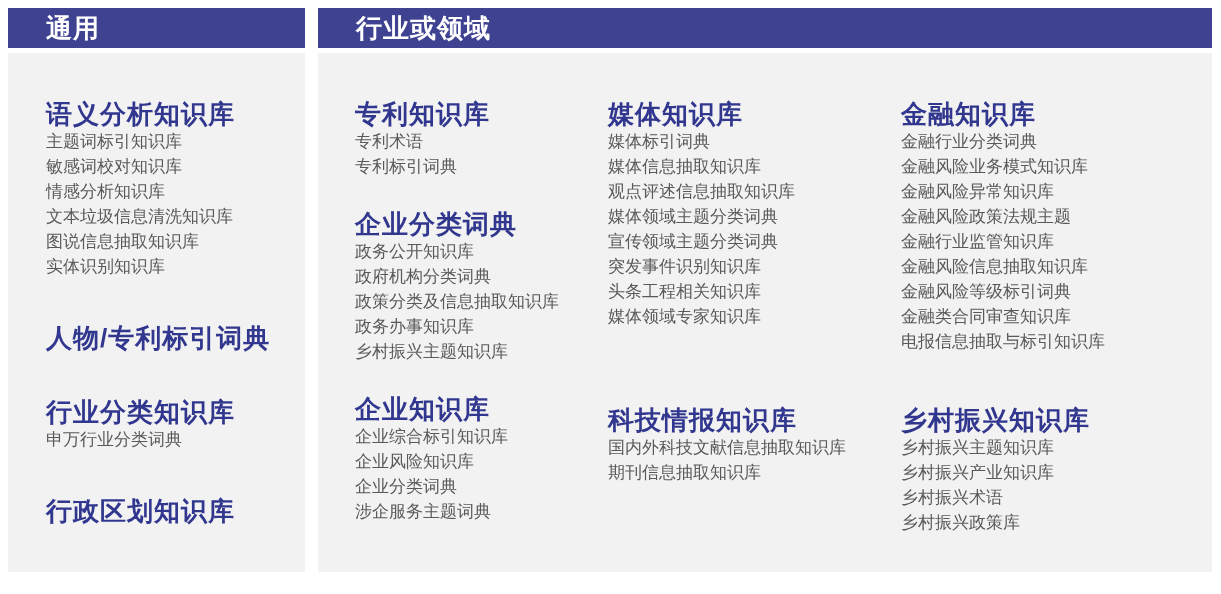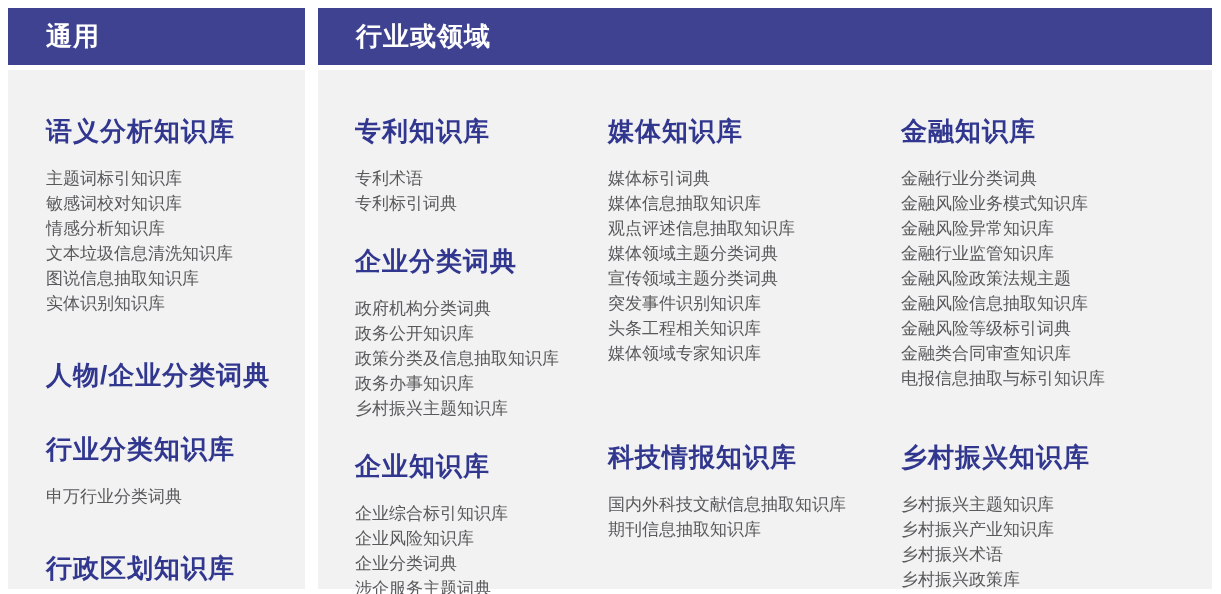--- a/index.html
+++ b/index.html
@@ -13,21 +13,21 @@
     display: flex;
     gap: 13px;
     padding: 8px 9px 0 8px;
     width: 100%; height: 100%;
   }
   .panel { display: flex; flex-direction: column; }
   .panel-left  { width: 297px; flex: none; }
   .panel-right { flex: 1; }
 
   .band {
-    height: 57px;
+    height: 40px;
     flex: none;
     background: var(--band, #3e4291);
     color: #ffffff;
     display: flex;
     align-items: center;
     padding-left: 38px;
     font-size: 26px;
     font-weight: bold;
     letter-spacing: 1px;
   }
@@ -50,21 +50,20 @@
   .group-title {
     font-size: 26px;
     line-height: 30px;
     font-weight: bold;
     letter-spacing: 1px;
     color: var(--title, #31378e);
     margin-top: 26px;
   }
   .group-list {
     list-style: none;
-    margin-top: 20px;
   }
   .kb-item {
     font-size: 17px;
     line-height: 25px;
     color: var(--item, #58595b);
     white-space: nowrap;
   }
   .panel-left  .group + .group { margin-top: 44px; }
   .panel-right .group + .group { margin-top: 30px; }
   .panel-right .col:nth-child(2) .group + .group { margin-top: 76px; }
@@ -86,21 +85,21 @@
             <ul class="group-list">
               <li class="kb-item">主题词标引知识库</li>
               <li class="kb-item">敏感词校对知识库</li>
               <li class="kb-item">情感分析知识库</li>
               <li class="kb-item">文本垃圾信息清洗知识库</li>
               <li class="kb-item">图说信息抽取知识库</li>
               <li class="kb-item">实体识别知识库</li>
             </ul>
           </div>
           <div class="group">
-            <h2 class="group-title">人物/企业分类词典</h2>
+            <h2 class="group-title">人物/专利标引词典</h2>
           </div>
           <div class="group">
             <h2 class="group-title">行业分类知识库</h2>
             <ul class="group-list">
               <li class="kb-item">申万行业分类词典</li>
             </ul>
           </div>
           <div class="group">
             <h2 class="group-title">行政区划知识库</h2>
           </div>
@@ -117,22 +116,22 @@
           <div class="group">
             <h2 class="group-title">专利知识库</h2>
             <ul class="group-list">
               <li class="kb-item">专利术语</li>
               <li class="kb-item">专利标引词典</li>
             </ul>
           </div>
           <div class="group">
             <h2 class="group-title">企业分类词典</h2>
             <ul class="group-list">
+              <li class="kb-item">政务公开知识库</li>
               <li class="kb-item">政府机构分类词典</li>
-              <li class="kb-item">政务公开知识库</li>
               <li class="kb-item">政策分类及信息抽取知识库</li>
               <li class="kb-item">政务办事知识库</li>
               <li class="kb-item">乡村振兴主题知识库</li>
             </ul>
           </div>
           <div class="group">
             <h2 class="group-title">企业知识库</h2>
             <ul class="group-list">
               <li class="kb-item">企业综合标引知识库</li>
               <li class="kb-item">企业风险知识库</li>
@@ -163,22 +162,22 @@
             </ul>
           </div>
         </div>
       <div class="col">
           <div class="group">
             <h2 class="group-title">金融知识库</h2>
             <ul class="group-list">
               <li class="kb-item">金融行业分类词典</li>
               <li class="kb-item">金融风险业务模式知识库</li>
               <li class="kb-item">金融风险异常知识库</li>
+              <li class="kb-item">金融风险政策法规主题</li>
               <li class="kb-item">金融行业监管知识库</li>
-              <li class="kb-item">金融风险政策法规主题</li>
               <li class="kb-item">金融风险信息抽取知识库</li>
               <li class="kb-item">金融风险等级标引词典</li>
               <li class="kb-item">金融类合同审查知识库</li>
               <li class="kb-item">电报信息抽取与标引知识库</li>
             </ul>
           </div>
           <div class="group">
             <h2 class="group-title">乡村振兴知识库</h2>
             <ul class="group-list">
               <li class="kb-item">乡村振兴主题知识库</li>

